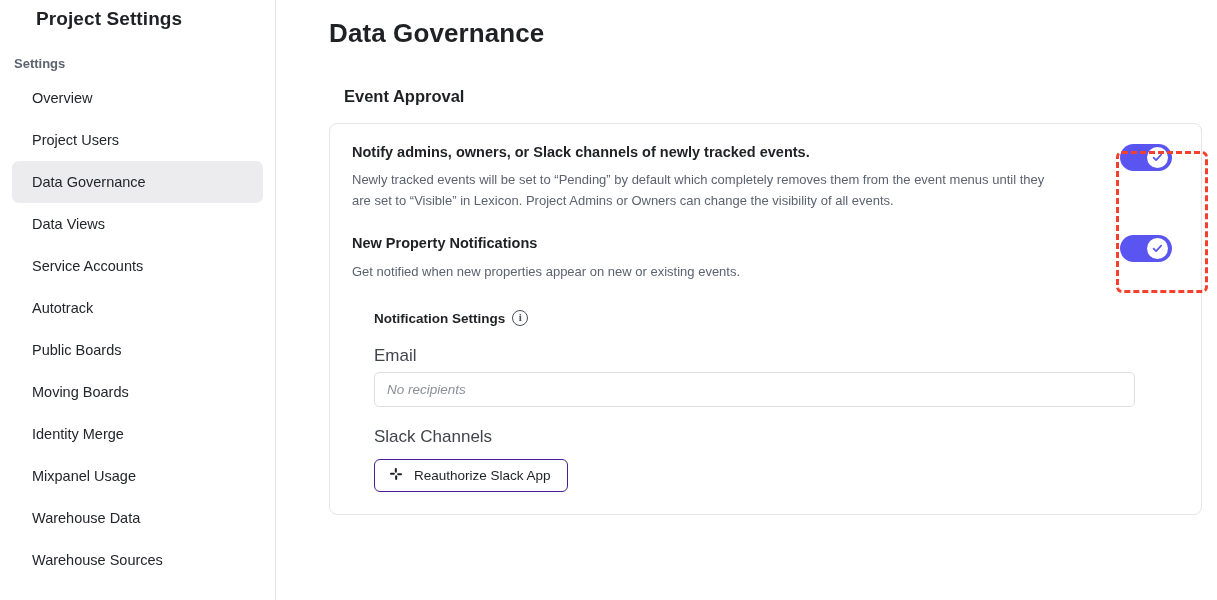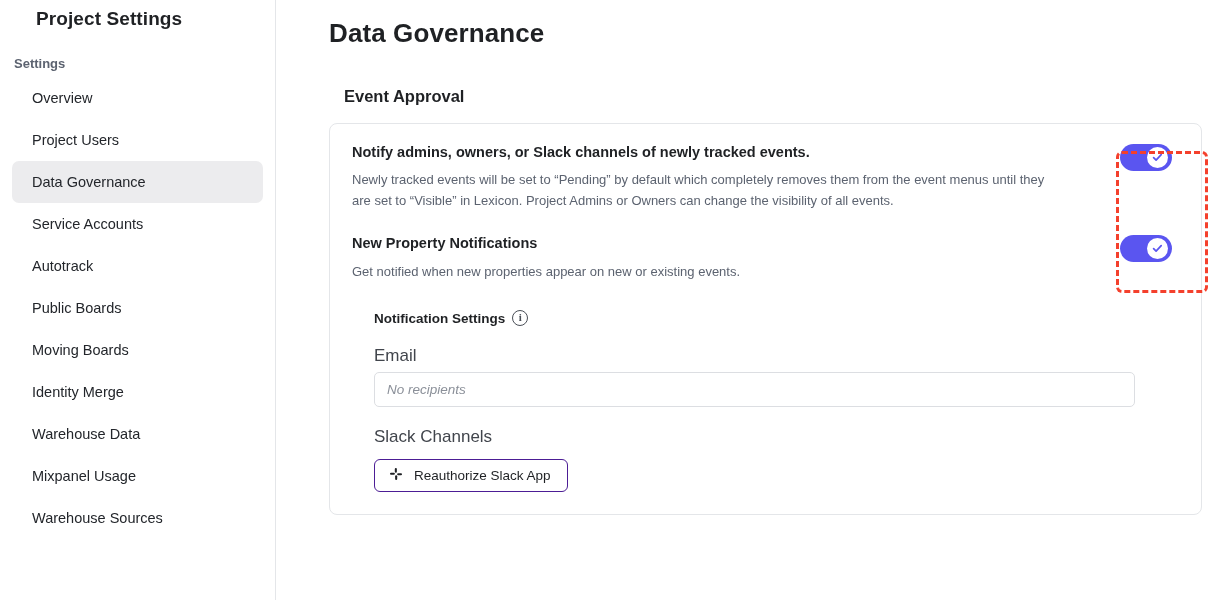--- a/index.html
+++ b/index.html
@@ -215,39 +215,42 @@
       <li class="nav-item">
         <span>Overview</span>
       </li>
       <li class="nav-item">
         <span>Project Users</span>
       </li>
       <li class="nav-item active">
         <span>Data Governance</span>
       </li>
       <li class="nav-item">
+        <span>Data Views</span>
+      </li>
+      <li class="nav-item">
         <span>Service Accounts</span>
       </li>
       <li class="nav-item">
         <span>Autotrack</span>
       </li>
       <li class="nav-item">
         <span>Public Boards</span>
       </li>
       <li class="nav-item">
         <span>Moving Boards</span>
       </li>
       <li class="nav-item">
         <span>Identity Merge</span>
       </li>
       <li class="nav-item">
+        <span>Mixpanel Usage</span>
+      </li>
+      <li class="nav-item">
         <span>Warehouse Data</span>
-      </li>
-      <li class="nav-item">
-        <span>Mixpanel Usage</span>
       </li>
       <li class="nav-item">
         <span>Warehouse Sources</span>
       </li>
     </ul>
   </aside>
 
   <main class="main">
     <h1 class="page-title">Data Governance</h1>
     <h2 class="section-title">Event Approval</h2>

